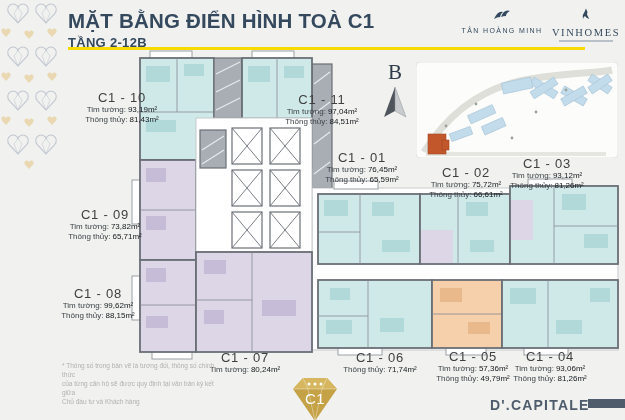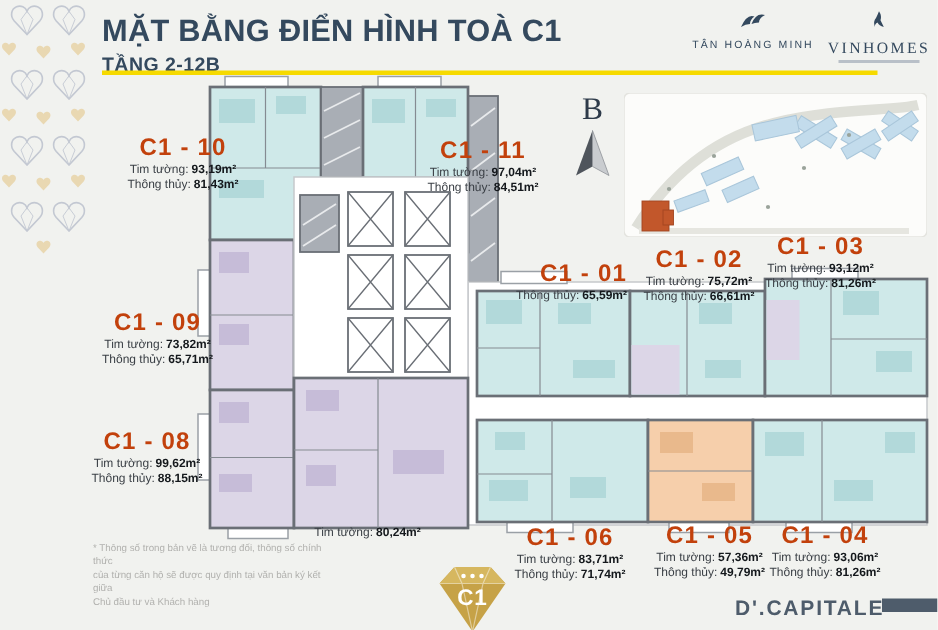--- a/index.html
+++ b/index.html
@@ -39,39 +39,39 @@
   .room{stroke:#858b92;stroke-width:.8;fill:none;}
   .furn-c{fill:var(--cyan2);} .furn-p{fill:var(--purple2);} .furn-o{fill:var(--orange2);}
   .gry{fill:var(--stairs);stroke:var(--wall);stroke-width:1.2;}
   .shell{fill:#fff;stroke:#c6c9cc;stroke-width:1;}
   .lift{fill:#fff;stroke:var(--wall);stroke-width:1.2;}
   .liftx{stroke:var(--wall);stroke-width:.9;fill:none;}
   .balc{fill:#fff;stroke:#9aa0a6;stroke-width:1;}
   .hatch{stroke:#e8eaec;stroke-width:1.2;fill:none;}
 
   .ulabel{position:absolute;text-align:center;color:var(--ink);}
-  .uid{font-size:16px;font-weight:700;letter-spacing:.8px;color:#c2410c;}
+  .uid{font-size:13px;font-weight:400;letter-spacing:.8px;color:#404040;}
   .uline{font-size:8px;line-height:10px;color:#3a3f45;}
-  .uline .v{font-weight:700;color:#14181c;margin-left:2px;}
+  .uline .v{font-weight:400;color:#14181c;margin-left:2px;}
   .u0{left:60px;top:90px;width:124px;}
   .u1{left:266px;top:92px;width:112px;}
   .u2{left:50px;top:181px;width:110px;margin-top:26px;}
   .u3{left:40px;top:286px;width:116px;}
-  .u4{left:306px;top:174px;width:112px;text-align:right;}
+  .u4{left:306px;top:150px;width:112px;}
   .u5{left:410px;top:165px;width:112px;}
   .u6{left:491px;top:156px;width:112px;}
   .u7{left:189px;top:350px;width:112px;}
   .u8{left:324px;top:350px;width:112px;}
   .u9{left:417px;top:349px;width:112px;}
   .u10{left:494px;top:349px;width:112px;}
 
   .footnote{position:absolute;left:62px;top:361px;width:160px;font-size:6.5px;line-height:9px;color:var(--note-gray);}
 
   .diamond{position:absolute;left:291px;top:376px;width:48px;height:46px;}
-  .diamond .badge{position:absolute;left:0;top:14px;width:48px;text-align:center;color:#fff;font-weight:700;font-size:15px;letter-spacing:.5px;}
+  .diamond .badge{position:absolute;left:0;top:14px;width:48px;text-align:center;color:#fff;font-weight:400;font-size:15px;letter-spacing:.5px;}
 
   .dcap{position:absolute;left:490px;top:397px;width:94px;text-align:right;color:var(--slate);font-size:14px;font-weight:700;letter-spacing:1.2px;}
   .dcap-bar{position:absolute;left:588px;top:399px;width:37px;height:9px;background:var(--slate);}
 </style>
 </head>
 <body>
 
 <div class="canvas">
 
   <svg class="hearts" width="58" height="190" viewBox="0 0 58 190">
@@ -314,38 +314,39 @@
     <div class="uline"><span class="k">Tim tường:</span><span class="v">73,82m²</span></div>
     <div class="uline"><span class="k">Thông thủy:</span><span class="v">65,71m²</span></div>
   </div>
   <div class="ulabel u3">
     <div class="uid">C1 - 08</div>
     <div class="uline"><span class="k">Tim tường:</span><span class="v">99,62m²</span></div>
     <div class="uline"><span class="k">Thông thủy:</span><span class="v">88,15m²</span></div>
   </div>
   <div class="ulabel u4">
     <div class="uid">C1 - 01</div>
+    <div class="uline"><span class="k">Tim tường:</span><span class="v">76,45m²</span></div>
     <div class="uline"><span class="k">Thông thủy:</span><span class="v">65,59m²</span></div>
   </div>
   <div class="ulabel u5">
     <div class="uid">C1 - 02</div>
     <div class="uline"><span class="k">Tim tường:</span><span class="v">75,72m²</span></div>
     <div class="uline"><span class="k">Thông thủy:</span><span class="v">66,61m²</span></div>
   </div>
   <div class="ulabel u6">
     <div class="uid">C1 - 03</div>
     <div class="uline"><span class="k">Tim tường:</span><span class="v">93,12m²</span></div>
     <div class="uline"><span class="k">Thông thủy:</span><span class="v">81,26m²</span></div>
   </div>
   <div class="ulabel u7">
+    <div class="uid">C1 - 07</div>
     <div class="uline"><span class="k">Tim tường:</span><span class="v">80,24m²</span></div>
   </div>
   <div class="ulabel u8">
     <div class="uid">C1 - 06</div>
-    <div class="uline"><span class="k">Tim tường:</span><span class="v">83,71m²</span></div>
     <div class="uline"><span class="k">Thông thủy:</span><span class="v">71,74m²</span></div>
   </div>
   <div class="ulabel u9">
     <div class="uid">C1 - 05</div>
     <div class="uline"><span class="k">Tim tường:</span><span class="v">57,36m²</span></div>
     <div class="uline"><span class="k">Thông thủy:</span><span class="v">49,79m²</span></div>
   </div>
   <div class="ulabel u10">
     <div class="uid">C1 - 04</div>
     <div class="uline"><span class="k">Tim tường:</span><span class="v">93,06m²</span></div>

